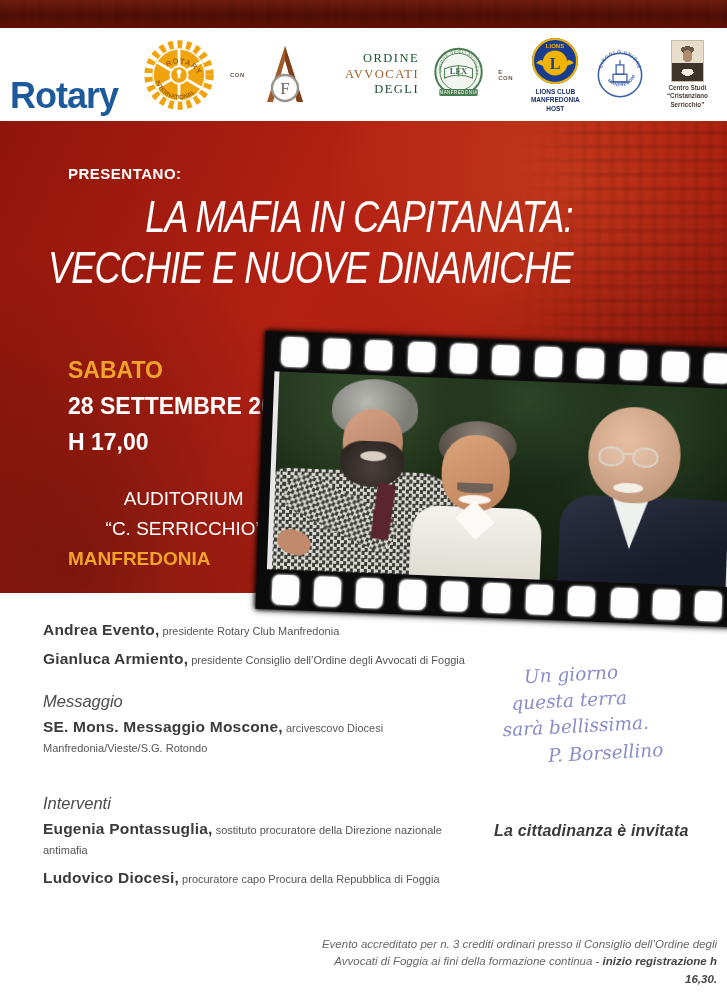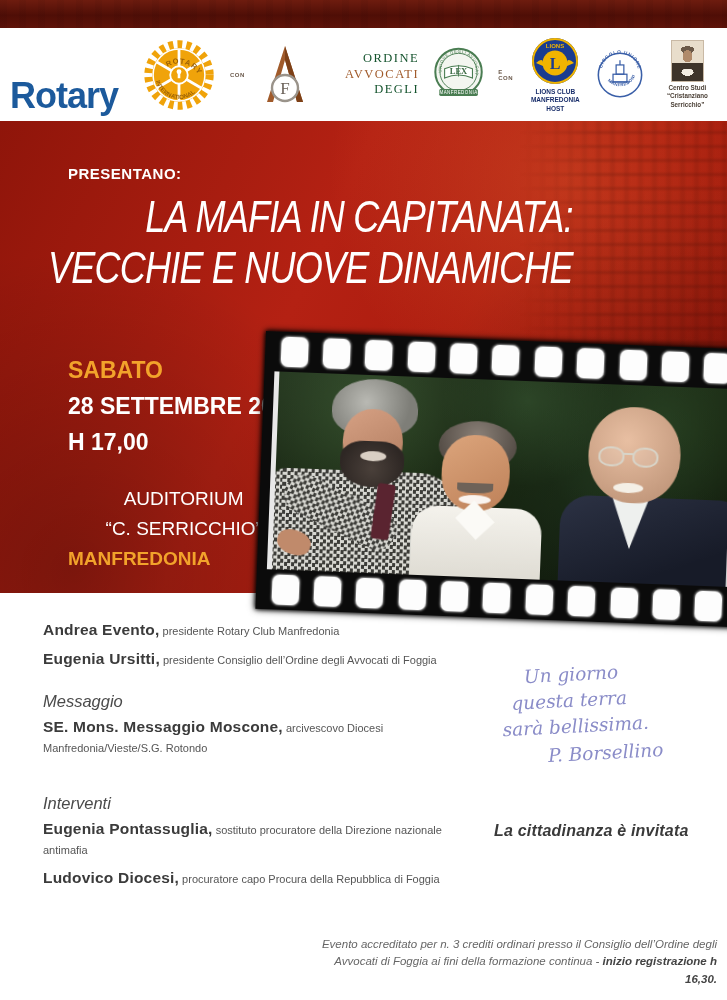--- a/index.html
+++ b/index.html
@@ -353,21 +353,21 @@
         <span class="hole"></span>
     </div>
   </div>
 
   <div class="program">
 
     <p class="p-row">
       <span class="p-name">Andrea Evento,</span><span class="p-role"> presidente Rotary Club Manfredonia</span>
     </p>
     <p class="p-row">
-      <span class="p-name">Eugenia Ursitti,</span><span class="p-role"> presidente Consiglio dell’Ordine degli Avvocati di Foggia</span>
+      <span class="p-name">Gianluca Armiento,</span><span class="p-role"> presidente Consiglio dell’Ordine degli Avvocati di Foggia</span>
     </p>
 
     <div class="sec-gap"></div>
     <p class="sec-heading">Messaggio</p>
     <p class="p-row">
       <span class="p-name">SE. Mons. Messaggio Moscone,</span><span class="p-role"> arcivescovo Diocesi Manfredonia/Vieste/S.G. Rotondo</span>
     </p>
 
     <div class="sec-gap"></div>
       <div class="sec-gap"></div>

